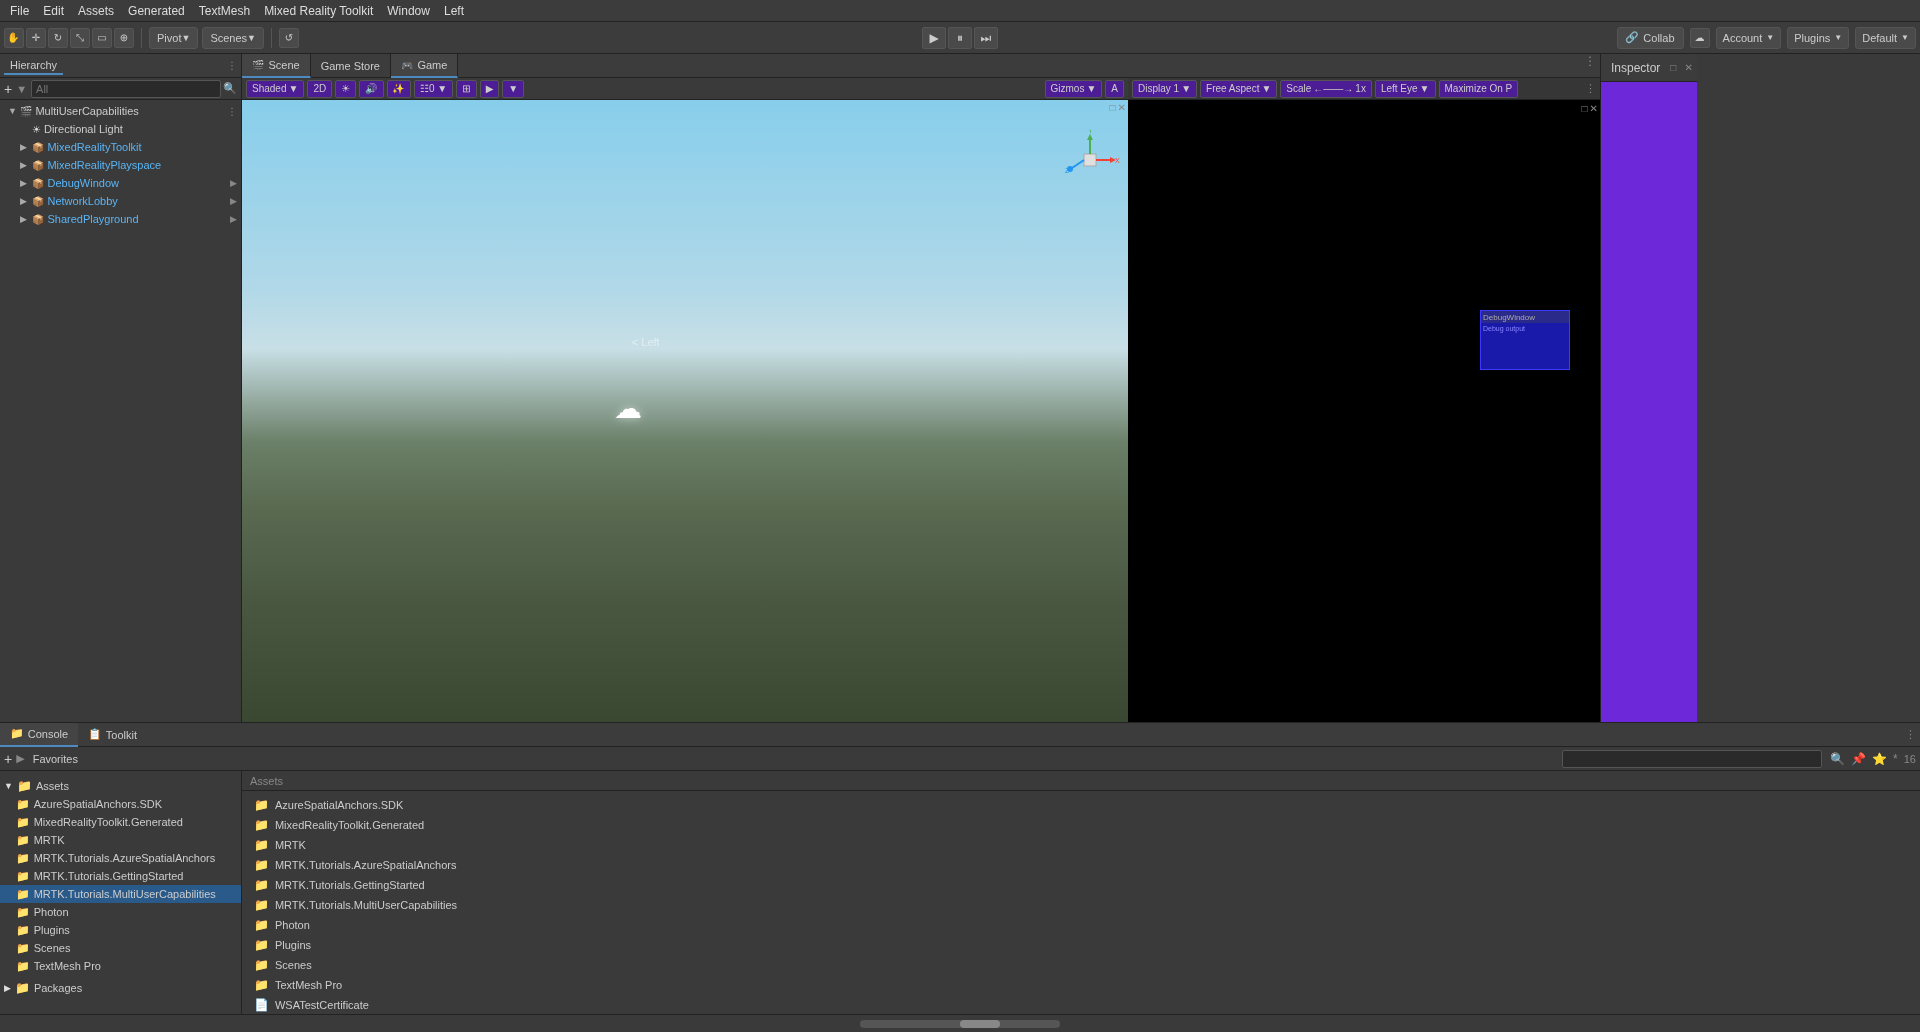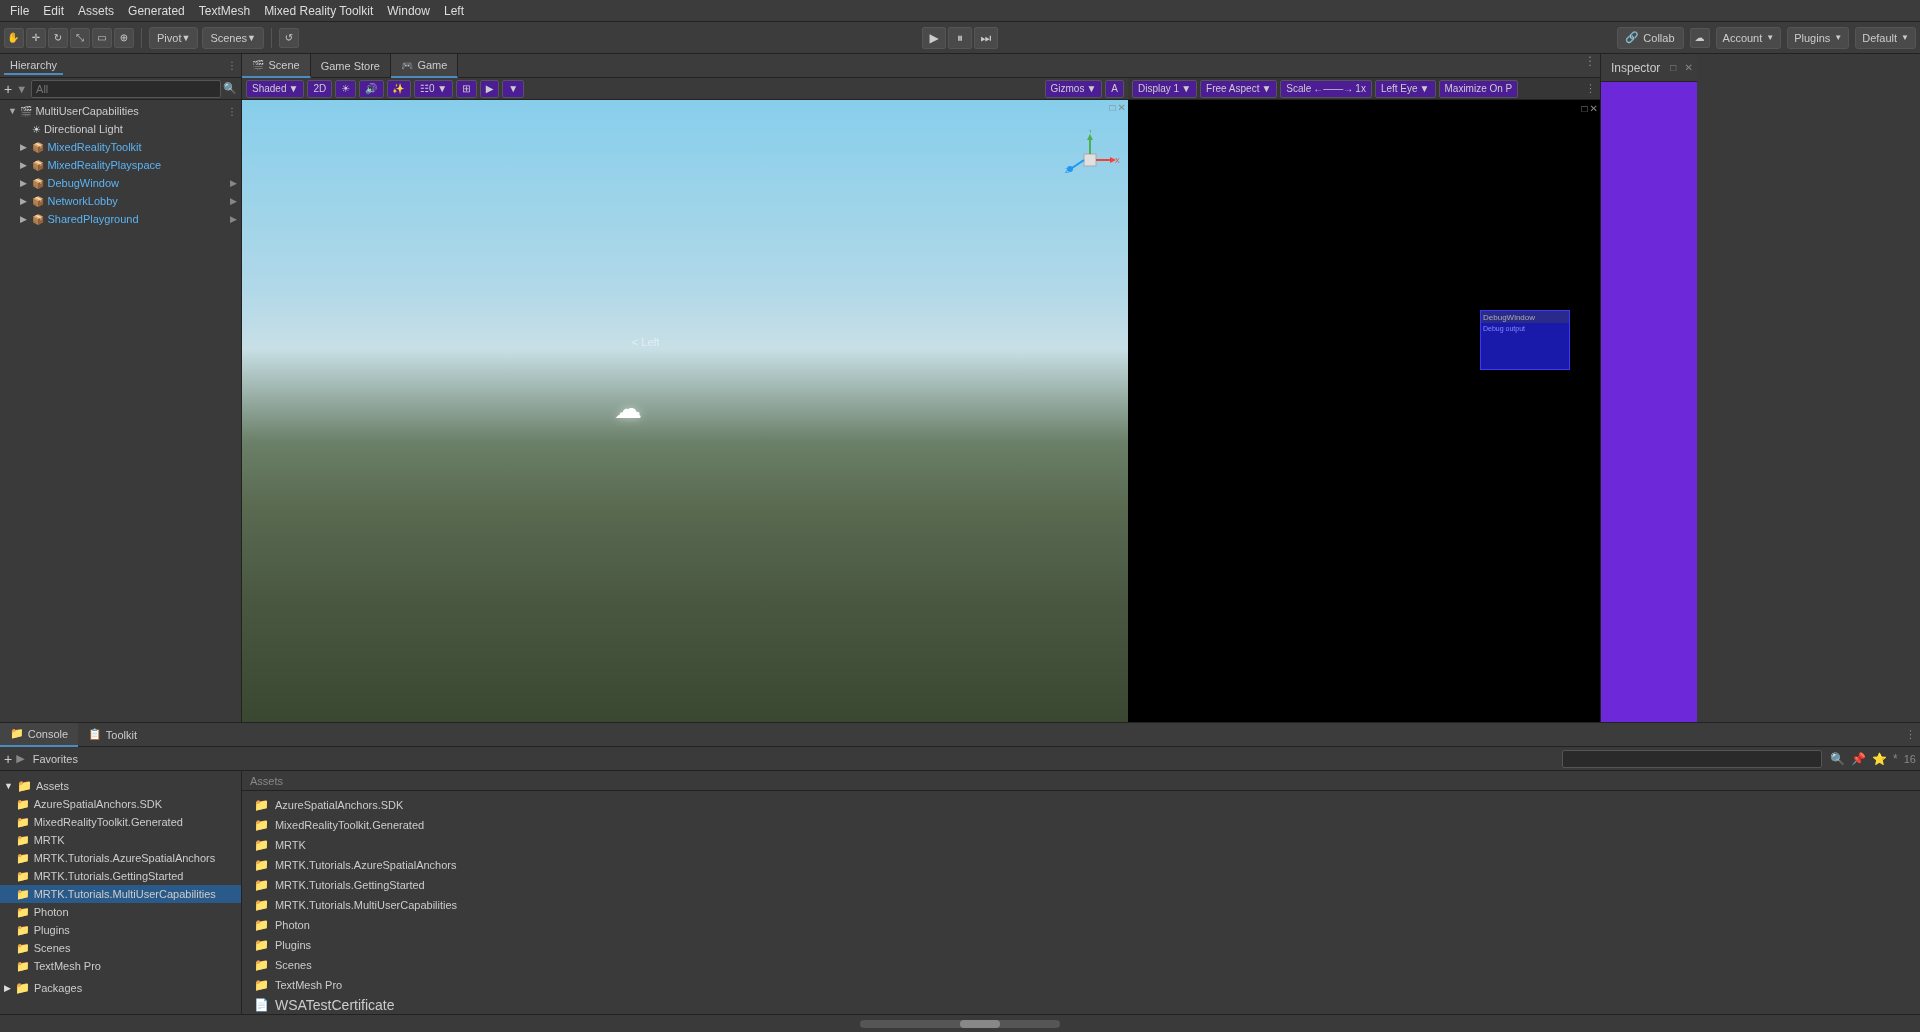--- a/index.html
+++ b/index.html
@@ -407,21 +407,21 @@
     .project-file-item {
       display: flex;
       align-items: center;
       padding: 2px 8px;
       height: 20px;
       cursor: pointer;
       width: 100%;
       gap: 6px;
     }
     .project-file-item .file-icon { color: #888; font-size: 12px; }
-    .project-file-item .label { font-size: 14px; color: #ccc; }
+    .project-file-item .label { font-size: 11px; color: #ccc; }
 
     
     .playback-controls {
       display: flex;
       align-items: center;
       gap: 2px;
       position: absolute;
       left: 50%;
       transform: translateX(-50%);
     }

